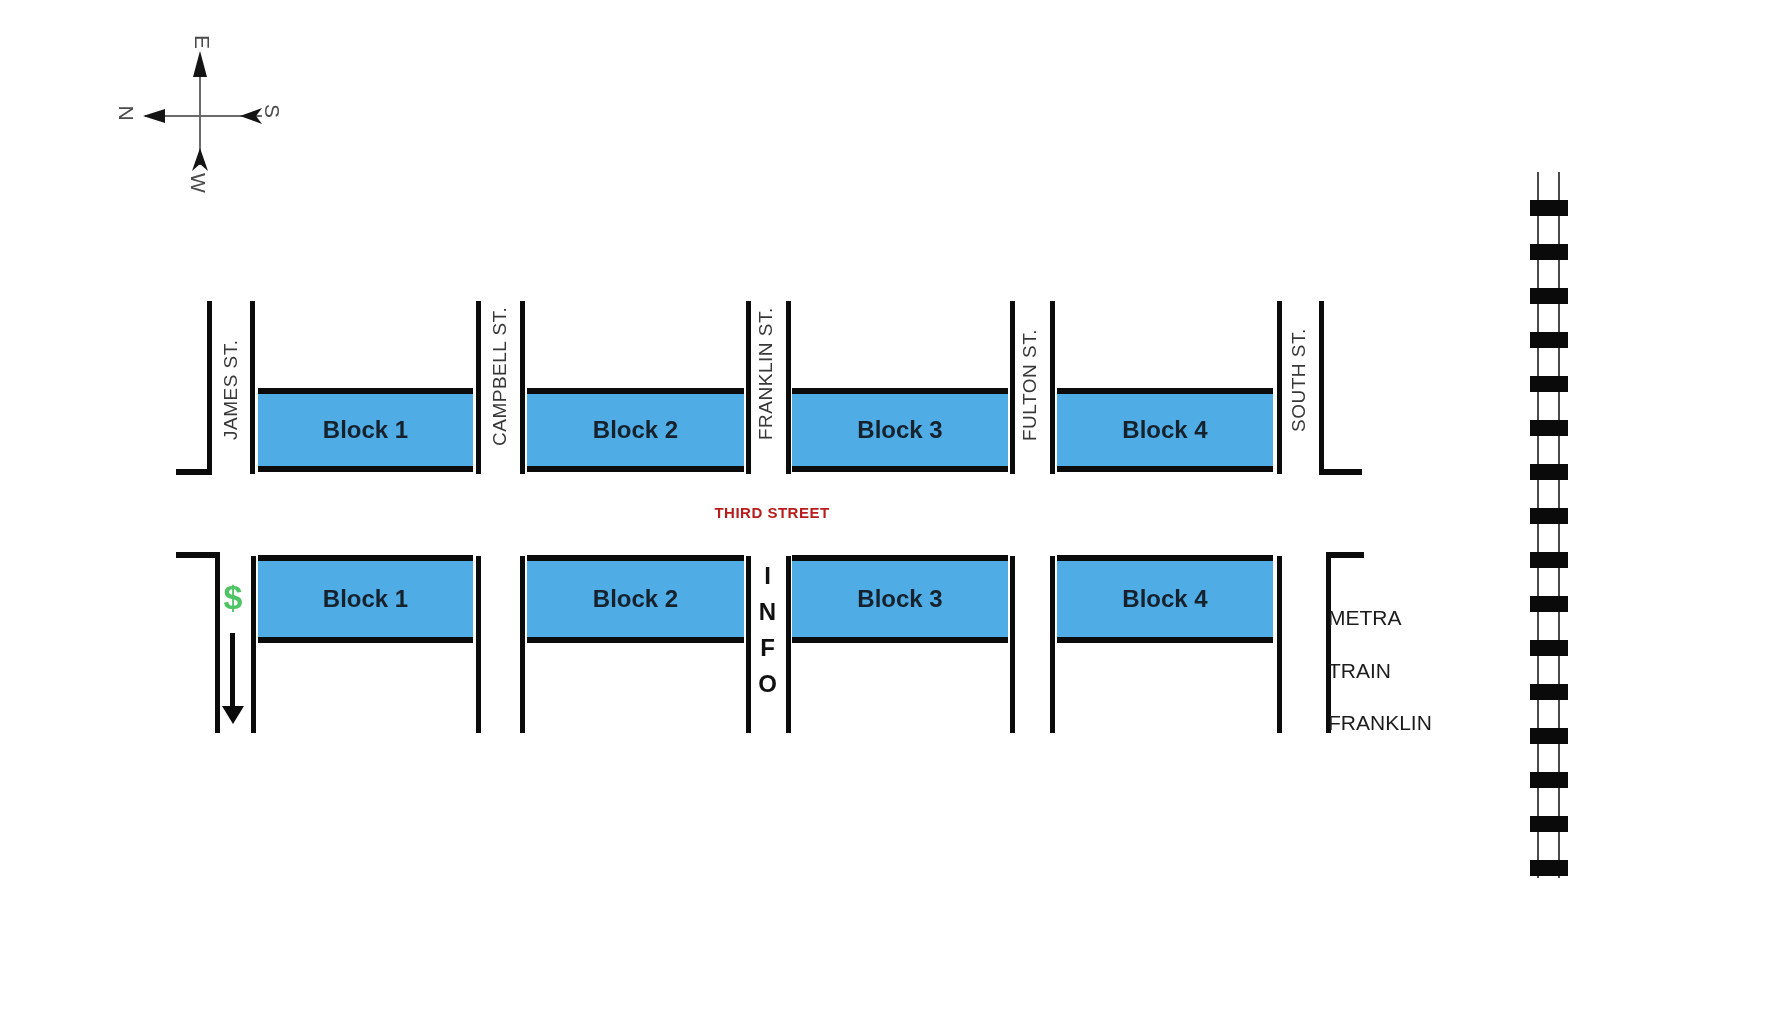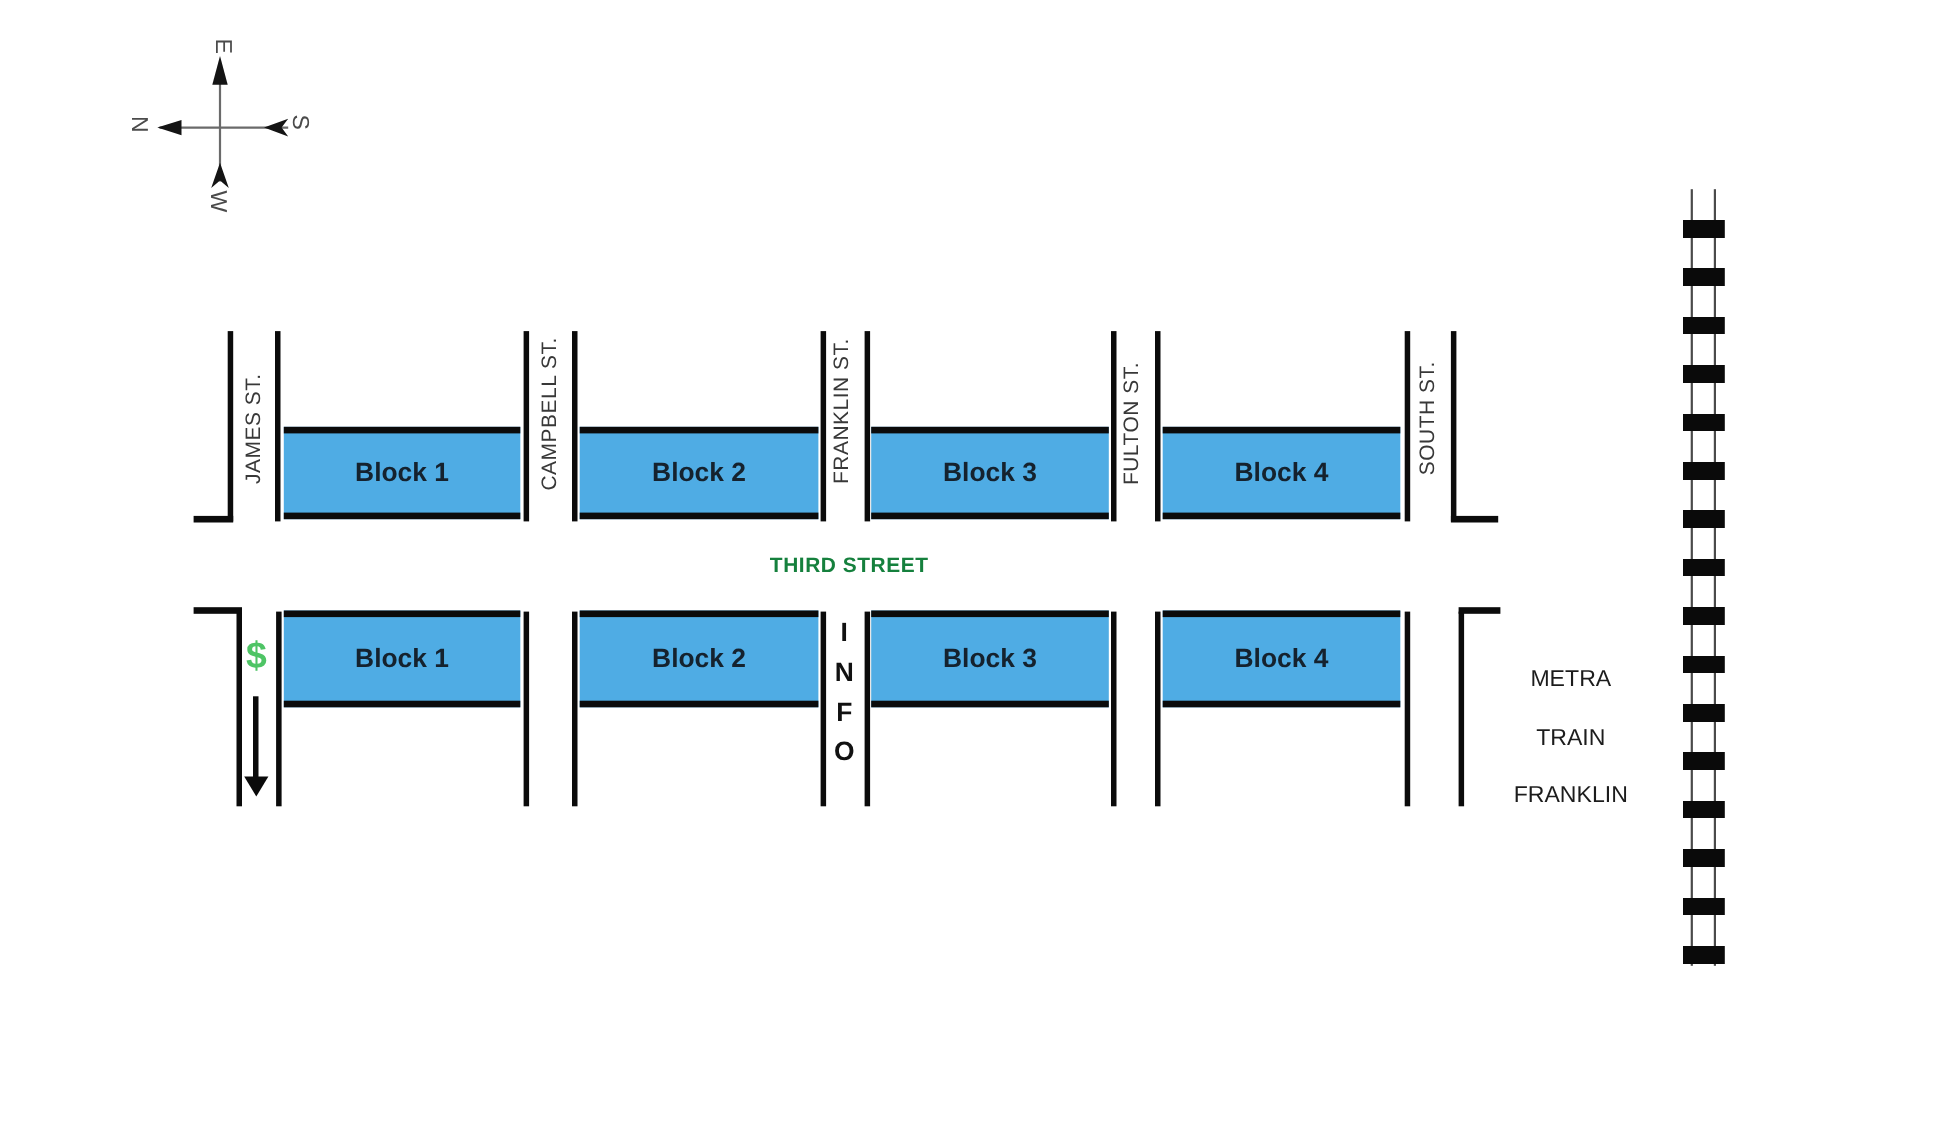--- a/index.html
+++ b/index.html
@@ -19,38 +19,38 @@
     font-size:24px;font-weight:700;color:#15222e;
   }
   .block.south{height:88px;}
   
   .vlabel{
     position:absolute;transform-origin:0 0;transform:rotate(-90deg);
     white-space:nowrap;font-size:19px;letter-spacing:0.5px;color:#383838;line-height:18px;
   }
   .third{
     position:absolute;left:572px;top:504px;width:400px;text-align:center;
-    font-size:19px;font-weight:700;color:#15803d;letter-spacing:0.5px;
+    font-size:15px;font-weight:700;color:#b91c1c;letter-spacing:0.5px;
   }
   .info{
     position:absolute;left:767px;top:562px;transform:translateX(-50%);
     writing-mode:vertical-rl;text-orientation:upright;
     font-size:24px;font-weight:700;letter-spacing:9px;color:#111;
   }
   .atm-symbol{
     position:absolute;left:233px;top:597px;transform:translate(-50%,-50%);
     font-size:34px;font-weight:700;color:var(--atm-green,#4EC465);
   }
   .arrow-shaft{position:absolute;left:230px;top:633px;width:5px;height:74px;background:#0a0a0a;}
   .arrow-head{
     position:absolute;left:222px;top:706px;width:0;height:0;
     border-left:11px solid transparent;border-right:11px solid transparent;
     border-top:18px solid #0a0a0a;
   }
-  .station-line{position:absolute;left:1328px;width:200px;text-align:center;font-size:21px;color:#1c1c1c;}
+  .station-line{position:absolute;left:1328px;width:200px;text-align:left;font-size:21px;color:#1c1c1c;}
   
   .railroad{position:absolute;left:1530px;top:172px;width:38px;height:706px;}
   .rail{position:absolute;top:0;width:2px;height:100%;background:#4a4a4a;}
   .ties{
     position:absolute;left:0;top:0;width:100%;height:100%;
     background:repeating-linear-gradient(to bottom,transparent 0 28px,#0a0a0a 28px 44px);
   }
   .legend{position:absolute;left:190px;font-size:22px;color:#1f1f1f;}
   .legend b{font-weight:700;}
   

